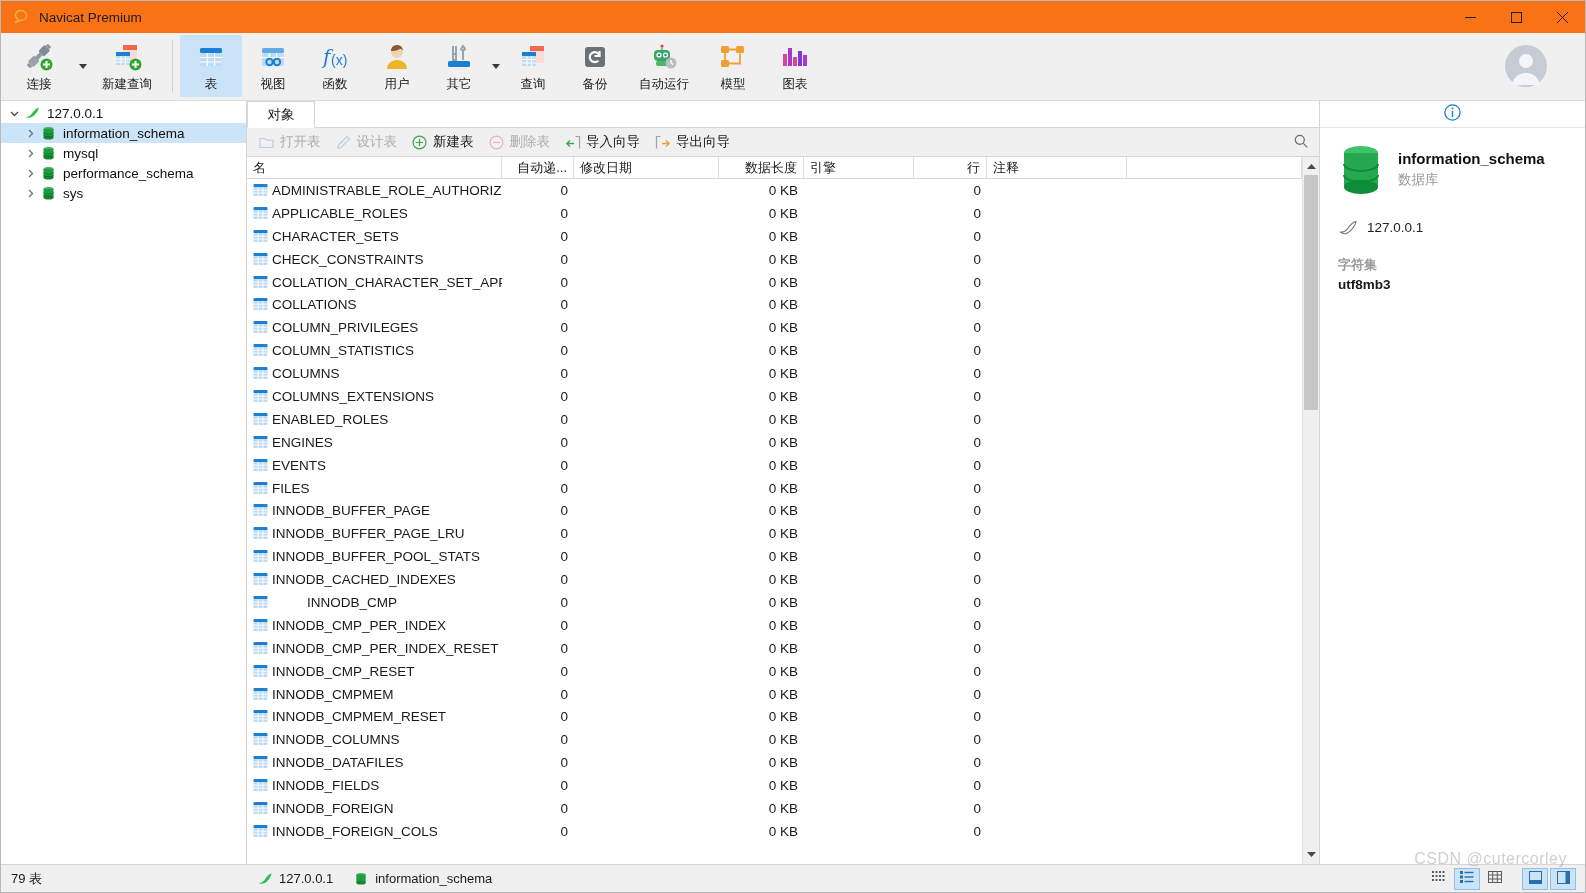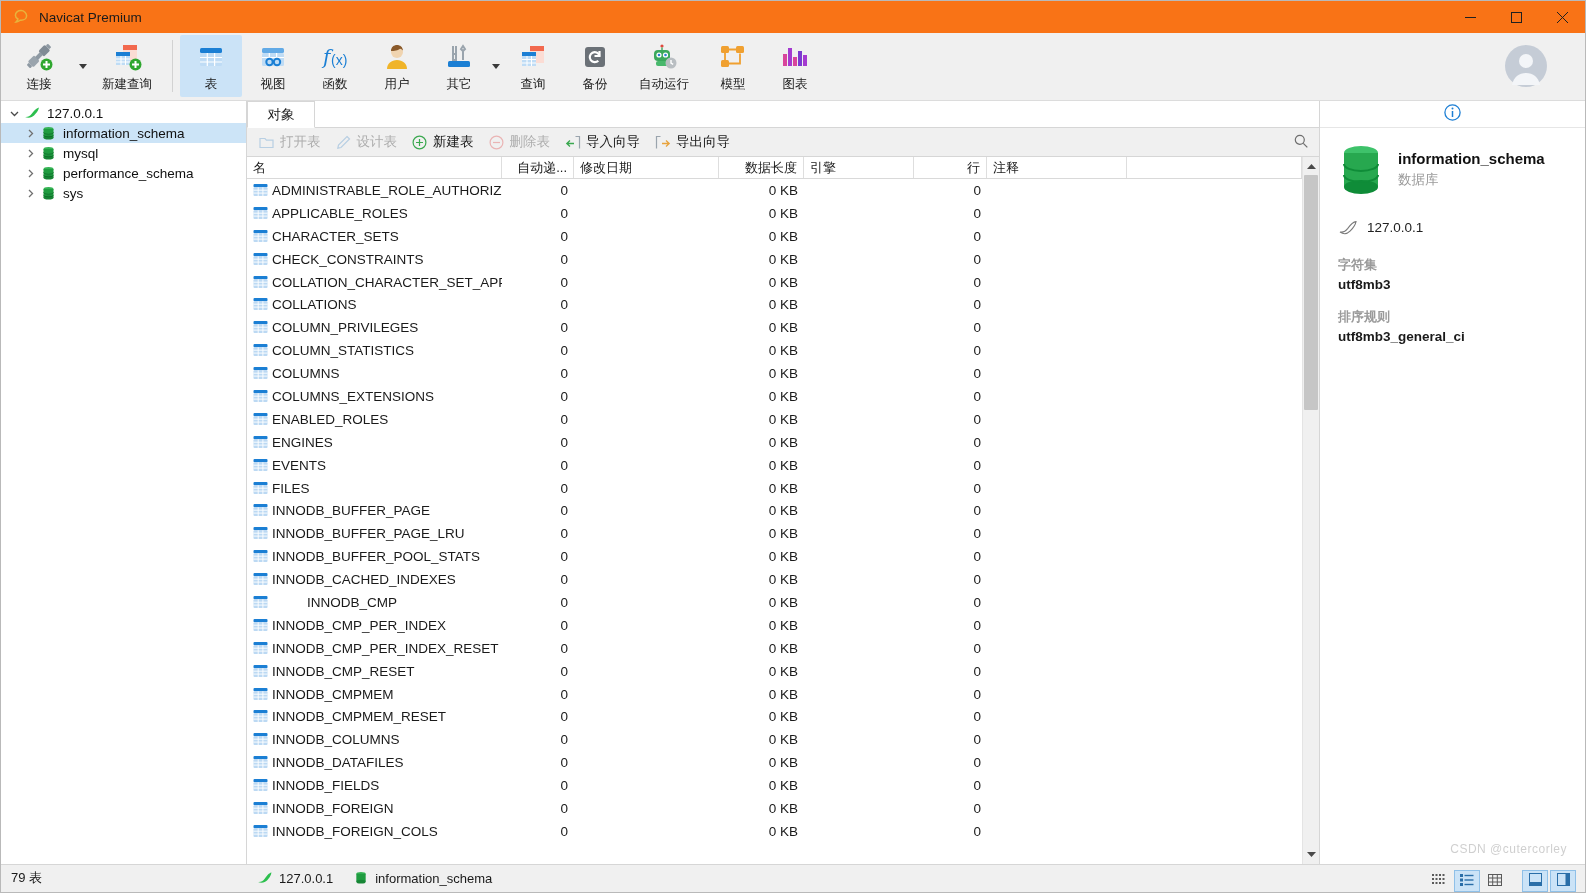--- a/index.html
+++ b/index.html
@@ -134,31 +134,31 @@
   .ip-host { display:flex; align-items:center; margin-bottom:20px; }
   .ip-host .hi { width:20px; height:18px; margin-right:9px; flex:0 0 20px;
                  display:flex; align-items:center; justify-content:center; }
   .ip-host .ht { font-size:13.5px; color:#222; }
   .ip-field { margin-bottom:16px;font-weight:bold; }
   .ip-k { font-size:13px; color:#9a9a9a; margin-bottom:3px; }
   .ip-v { font-size:13.5px; color:#1a1a1a; }
 
   
   .statusbar { height:28px; flex:0 0 28px; background:#f0f0f0; display:flex;
-               align-items:flex-end; border-top:1px solid #d6d6d6; font-size:13px; }
+               align-items:center; border-top:1px solid #d6d6d6; font-size:13px; }
   .sb-seg { display:flex; align-items:center; height:28px; padding:0 10px; }
   .sb-seg .si { width:16px; height:16px; margin-right:6px; flex:0 0 16px;
                 display:flex; align-items:center; justify-content:center; }
   .sb-flex { flex:1 1 auto; }
   .vbtn { width:26px; height:22px; display:flex; align-items:center; justify-content:center;
           cursor:default; margin:0 1px; }
   .vbtn.sel { background:#cbe3f7; border:1px solid #8fc0e8; }
   .vgroup { display:flex; align-items:center; }
   .vgap { width:12px; }
-  .watermark { position:absolute; right:18px; bottom:36px; font-size:12px;
+  .watermark { position:absolute; right:18px; bottom:24px; font-size:16px;
                color:rgba(140,140,140,0.42); letter-spacing:.5px; pointer-events:none;
                font-family:"Liberation Sans", sans-serif; }
 </style>
 </head>
 <body>
 
 <div id="app">
 
   <div class="titlebar">
     <span class="tb-icon">
@@ -1091,24 +1091,20 @@
             <svg width="18" height="15" viewBox="0 0 18 15">
               <path d="M1 12c3 .6 6-1.2 7.8-3.6C10.8 5.6 13.5 2 17 1.6c-.6 3.6-3.6 7.2-6 9.6-2.2 2.2-6 3.6-10 .8z" fill="none" stroke="#7a7a7a" stroke-width="1.1"></path>
             </svg>
           </span>
           <span class="ht">127.0.0.1</span>
         </div>
 
         <div class="ip-field">
           <div class="ip-k">字符集</div>
           <div class="ip-v">utf8mb3</div>
-        </div>
-        <div class="ip-field">
-          <div class="ip-k">排序规则</div>
-          <div class="ip-v">utf8mb3_general_ci</div>
         </div>
       </div>
     </div>
   </div>
 
   <div class="statusbar">
     <div class="sb-seg" style="width:246px">
       <span>79 表</span>
     </div>
     <div class="sb-seg">

